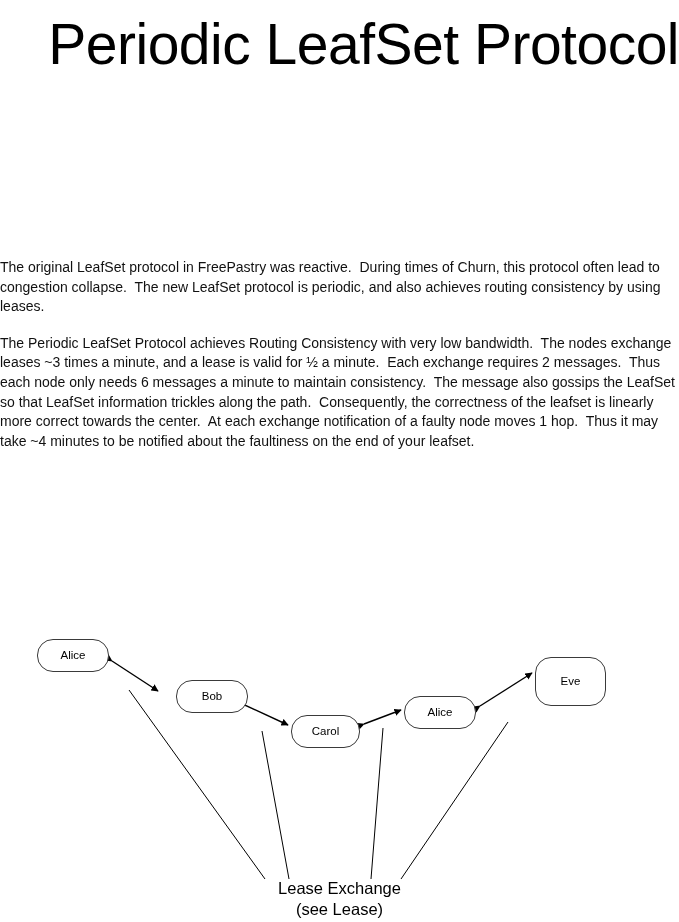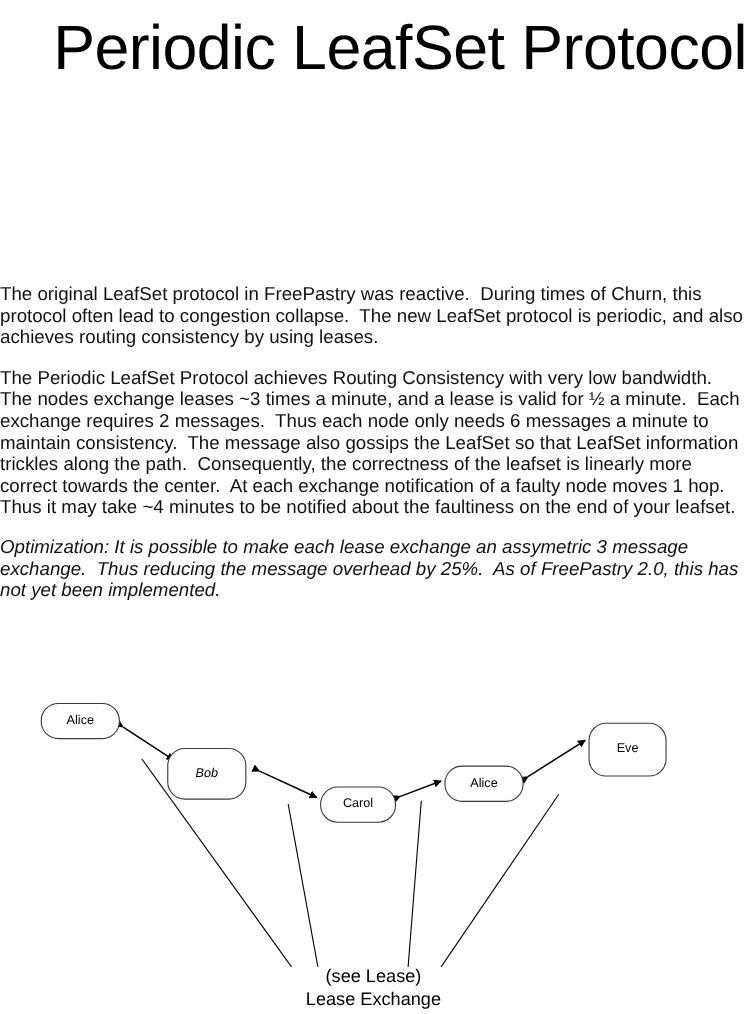--- a/index.html
+++ b/index.html
@@ -34,21 +34,21 @@
   }
 
   
   #body-text {
     position: absolute;
     left: 0;
     top: 258px;
     width: 679px;
   }
   .para {
-    font-size: 17px;
+    font-size: 14px;
     line-height: 19.6px;
     margin: 0 0 17px 0;
     text-align: left;
     color: #111;
     white-space: pre-wrap;
   }
   .para.italic {
     font-style: italic;
   }
 
@@ -97,21 +97,20 @@
 </style>
 </head>
 <body>
 
 <h1 id="doc-title">Periodic LeafSet
 Protocol</h1>
 
 <div id="body-text">
   <p class="para">The original LeafSet protocol in FreePastry was reactive.  During times of Churn, this protocol often lead to congestion collapse.  The new LeafSet protocol is periodic, and also achieves routing consistency by using leases.</p>
   <p class="para">The Periodic LeafSet Protocol achieves Routing Consistency with very low bandwidth.  The nodes exchange leases ~3 times a minute, and a lease is valid for ½ a minute.  Each exchange requires 2 messages.  Thus each node only needs 6 messages a minute to maintain consistency.  The message also gossips the LeafSet so that LeafSet information trickles along the path.  Consequently, the correctness of the leafset is linearly more correct towards the center.  At each exchange notification of a faulty node moves 1 hop.  Thus it may take ~4 minutes to be notified about the faultiness on the end of your leafset.</p>
-  <p class="para italic">Optimization: It is possible to make each lease exchange an assymetric 3 message exchange.  Thus reducing the message overhead by 25%.  As of FreePastry 2.0, this has not yet been implemented.</p>
 </div>
 
 <div id="diagram">
 
   <svg id="diagram-svg" viewBox="0 0 679 322">
     <defs>
       <marker id="arrowEnd" viewBox="0 0 10 10" refX="9" refY="5" markerWidth="5.2" markerHeight="5.2" orient="auto-start-reverse">
         <path d="M 0 0 L 10 5 L 0 10 z" fill="#000000"></path>
       </marker>
       <marker id="arrowStart" viewBox="0 0 10 10" refX="9" refY="5" markerWidth="5.2" markerHeight="5.2" orient="auto">
@@ -129,31 +128,31 @@
         <line x1="262" y1="131" x2="289" y2="279" stroke="#000000" stroke-width="1"></line>
         <line x1="383" y1="128" x2="371" y2="279" stroke="#000000" stroke-width="1"></line>
         <line x1="508" y1="122" x2="401" y2="279" stroke="#000000" stroke-width="1"></line>
       </g>
   </svg>
 
   <div id="node-layer">
       <div class="node-box" style="left: 37px; top: 39px; width: 72px; height: 33px; border-color: rgb(58, 58, 58); text-align: center;">
         <span>Alice</span>
       </div>
-      <div class="node-box" style="left: 152px; top: 80px; width: 72px; height: 47px; border-color: rgb(58, 58, 58); font-style: italic;">
+      <div class="node-box" style="left: 176px; top: 80px; width: 72px; height: 33px; border-color: rgb(58, 58, 58);">
         <span>Bob</span>
       </div>
       <div class="node-box" style="left: 291px; top: 115px; width: 69px; height: 33px; border-color: rgb(58, 58, 58);">
         <span>Carol</span>
       </div>
       <div class="node-box" style="left: 404px; top: 96px; width: 72px; height: 33px; border-color: rgb(58, 58, 58);">
         <span>Alice</span>
       </div>
       <div class="node-box" style="left: 535px; top: 57px; width: 71px; height: 49px; border-color: rgb(58, 58, 58);">
         <span>Eve</span>
       </div>
     </div>
 
   <div id="diagram-caption">
+    <span>Lease Exchange</span>
     <span>(see Lease)</span>
-    <span>Lease Exchange</span>
   </div>
 </div>
 
 </body></html>

